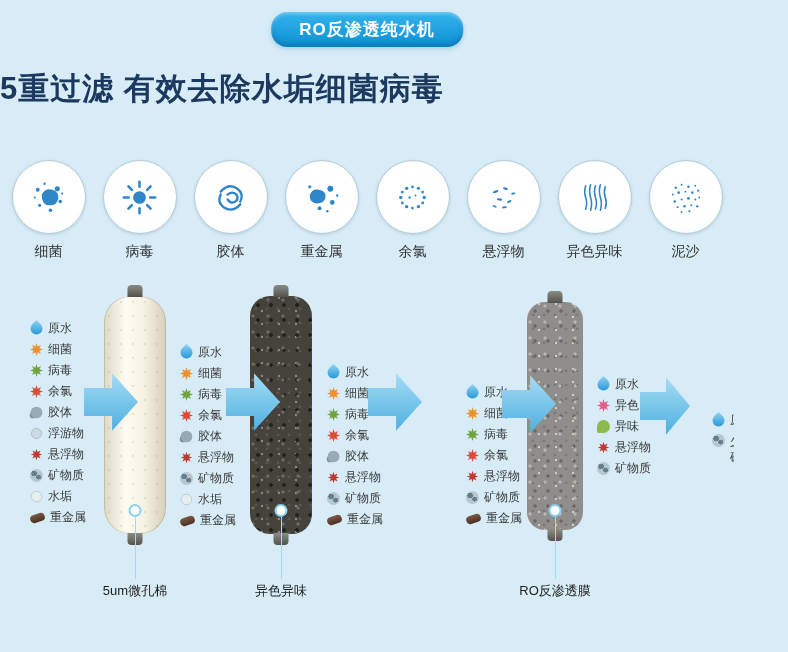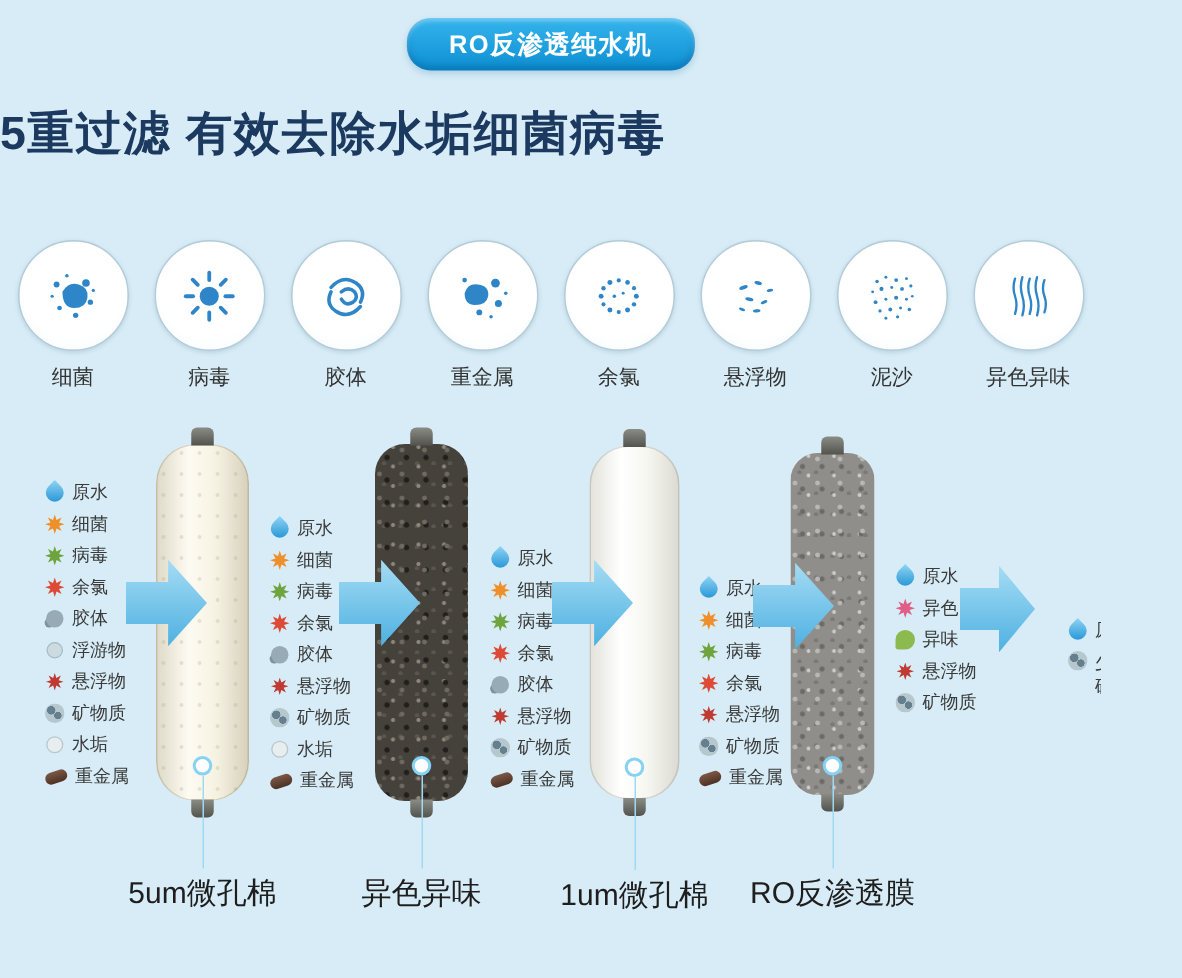--- a/index.html
+++ b/index.html
@@ -80,21 +80,21 @@
     background-size:15px 16px,13px 15px,17px 13px,11px 14px;}
   .cart.norit{width:48px;height:216px;margin-top:12px;border-radius:16px;background-color:#63615c;
     background-image:radial-gradient(circle at 3px 4px,#8a8880 1.3px,transparent 1.9px),
       radial-gradient(circle at 8px 9px,#474540 1.4px,transparent 2px),
       radial-gradient(circle at 12px 2px,#9b9890 1px,transparent 1.5px);
     background-size:15px 16px,13px 15px,17px 13px;}
   .marker{position:absolute;left:50%;top:208px;transform:translateX(-50%);width:9px;height:9px;
     border:2px solid #86d2f3;background:#fff;border-radius:50%;z-index:6;}
   .pline{position:absolute;left:50%;top:221px;width:1px;height:62px;background:#9fd9f2;z-index:6;}
   .flabel{position:absolute;left:50%;top:286px;transform:translateX(-50%);
-    white-space:nowrap;font-size:20px;color:#1e1e1e;text-align:center;}
+    white-space:nowrap;font-size:13px;color:#1e1e1e;text-align:center;}
 </style>
 </head>
 <body>
 
 <div class="page">
 
   <div class="banner">
     <span>RO反渗透纯水机</span>
   </div>
   <h1 class="title">5重过滤 有效去除水垢细菌病毒</h1>
@@ -195,20 +195,34 @@
             <ellipse cx="26" cy="15" rx="2.6" ry="1.2" transform="rotate(15 26 15)"></ellipse>
             <ellipse cx="34" cy="20" rx="2.2" ry="1" transform="rotate(-10 34 20)"></ellipse>
             <ellipse cx="20" cy="26" rx="2.8" ry="1.2" transform="rotate(10 20 26)"></ellipse>
             <ellipse cx="30" cy="28" rx="2.4" ry="1.1" transform="rotate(-25 30 28)"></ellipse>
             <ellipse cx="15" cy="33" rx="2.2" ry="1" transform="rotate(20 15 33)"></ellipse>
             <ellipse cx="25" cy="34" rx="2.6" ry="1.1" transform="rotate(-5 25 34)"></ellipse>
           </g>
         </svg>
       </div>
       <div class="circle-label">悬浮物</div>
+    </div>
+    <div class="circle-item">
+      <div class="circle">
+        <svg viewBox="0 0 48 48">
+          <g fill="none" stroke="#2e86c8" stroke-width="1.6" stroke-linecap="round">
+            <path d="M15 12 q-2 6 0 12 q2 6 0 12"></path>
+            <path d="M20 11 q-2 6.5 0 13 q2 6.5 0 13"></path>
+            <path d="M25 12 q-2 6 0 12 q2 6 0 12"></path>
+            <path d="M30 11 q-2 6.5 0 13 q2 6.5 0 13"></path>
+            <path d="M35 13 q-2 5.5 0 11 q2 5.5 0 11"></path>
+          </g>
+        </svg>
+      </div>
+      <div class="circle-label">异色异味</div>
     </div>
     <div class="circle-item">
       <div class="circle">
         <svg viewBox="0 0 48 48">
           <g fill="#2e86c8">
             <circle cx="14" cy="14" r="1.2"></circle>
               <circle cx="20" cy="11" r="1"></circle>
               <circle cx="27" cy="13" r="1.3"></circle>
               <circle cx="34" cy="12" r="1"></circle>
             <circle cx="11" cy="21" r="1"></circle>
@@ -225,34 +239,20 @@
               <circle cx="23" cy="33" r="1.3"></circle>
               <circle cx="30" cy="32" r="1"></circle>
               <circle cx="36" cy="33" r="1.2"></circle>
             <circle cx="20" cy="39" r="1"></circle>
               <circle cx="28" cy="38" r="1.1"></circle>
           </g>
         </svg>
       </div>
       <div class="circle-label">泥沙</div>
     </div>
-    <div class="circle-item">
-      <div class="circle">
-        <svg viewBox="0 0 48 48">
-          <g fill="none" stroke="#2e86c8" stroke-width="1.6" stroke-linecap="round">
-            <path d="M15 12 q-2 6 0 12 q2 6 0 12"></path>
-            <path d="M20 11 q-2 6.5 0 13 q2 6.5 0 13"></path>
-            <path d="M25 12 q-2 6 0 12 q2 6 0 12"></path>
-            <path d="M30 11 q-2 6.5 0 13 q2 6.5 0 13"></path>
-            <path d="M35 13 q-2 5.5 0 11 q2 5.5 0 11"></path>
-          </g>
-        </svg>
-      </div>
-      <div class="circle-label">异色异味</div>
-    </div>
   </div>
 
   <div class="diagram">
 
     <div class="clist" style="left:30px;top:30px;">
       <div class="li">
           <span class="ic" data-icon="water"></span>
           <span class="lt">原水</span>
         </div>
       <div class="li">
@@ -380,26 +380,20 @@
           <span class="lt">矿物质</span>
         </div>
       <div class="li">
           <span class="ic" data-icon="metal"></span>
           <span class="lt">重金属</span>
         </div>
     </div>
 
     <div class="arrow" style="left:368px;top:82px;"></div>
 
-    <div class="fcol" style="left:393px;top:9px;">
-      <div class="cart white"></div>
-      <div class="marker"></div>
-      <div class="pline"></div>
-      <div class="flabel">1um微孔棉</div>
-    </div>
 
     <div class="clist" style="left:466px;top:94px;">
       <div class="li">
           <span class="ic" data-icon="water"></span>
           <span class="lt">原水</span>
         </div>
       <div class="li">
           <span class="ic" data-icon="bacteria"></span>
           <span class="lt">细菌</span>
         </div>

